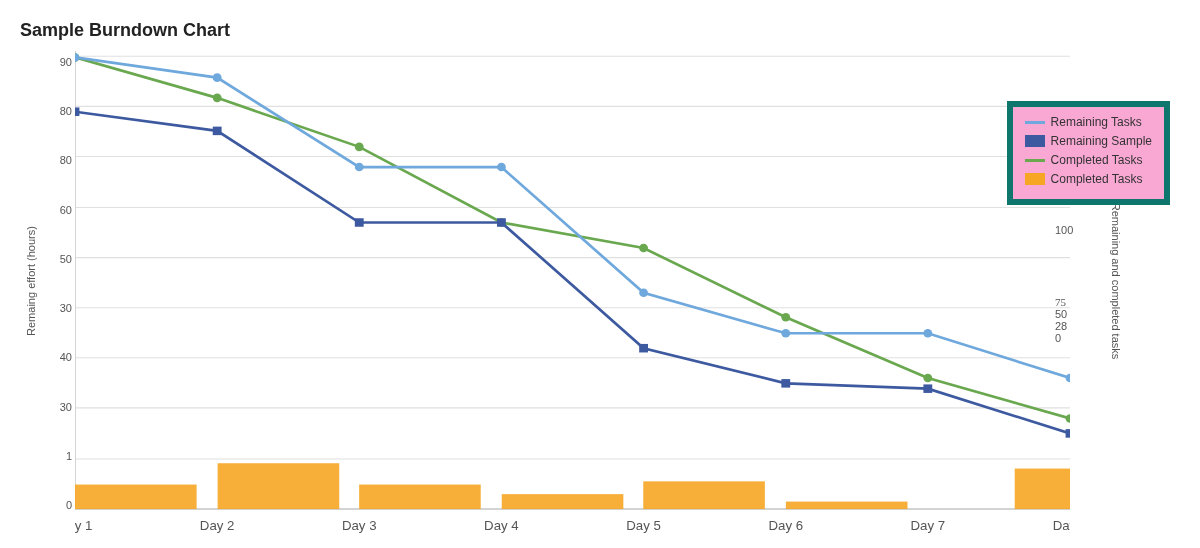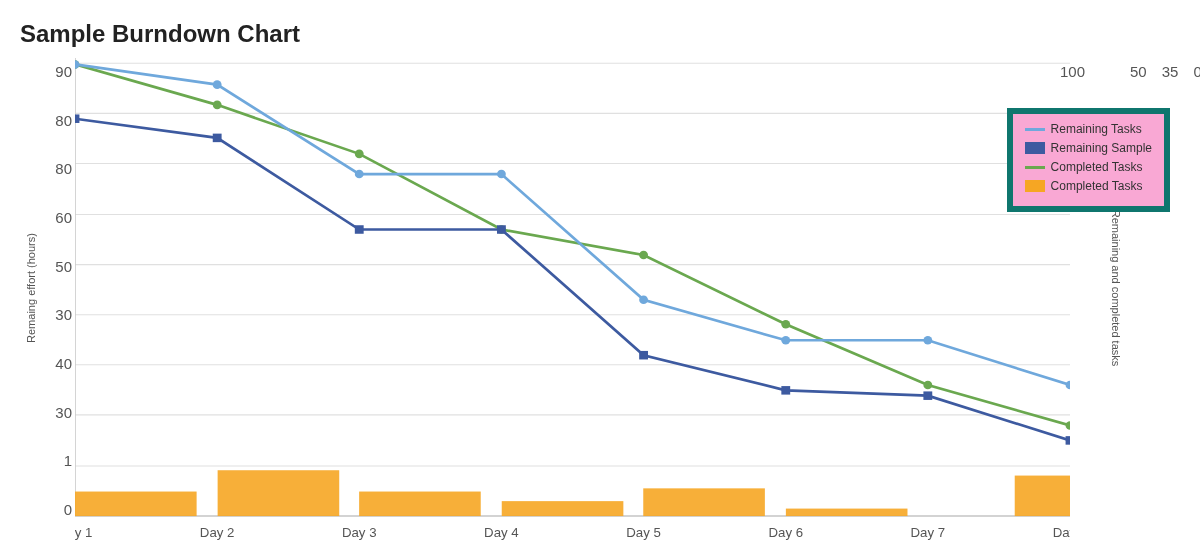--- a/index.html
+++ b/index.html
@@ -12,29 +12,28 @@
       height: 548px;
       overflow: hidden;
     }
     .chart-container {
       position: relative;
       width: 1200px;
       height: 548px;
       padding: 20px 20px 10px 20px;
     }
     .chart-title {
-      font-size: 24px;
+      font-size: 18px;
       font-weight: bold;
       margin-bottom: 10px;
       color: #222;
     }
     .axis-tick {
-      font-size: 15px;
+      font-size: 11px;
       color: #555;
-      margin-left: 15px;
     }
     .legend-item {
       display: flex;
       align-items: center;
       margin-bottom: 5px;
     }
   </style>
 </head>
 <body>
 
@@ -121,25 +120,25 @@
         <text x="128.6" y="450" text-anchor="middle" font-size="12" fill="#555">Day 2</text>
         <text x="257.1" y="450" text-anchor="middle" font-size="12" fill="#555">Day 3</text>
         <text x="385.7" y="450" text-anchor="middle" font-size="12" fill="#555">Day 4</text>
         <text x="514.3" y="450" text-anchor="middle" font-size="12" fill="#555">Day 5</text>
         <text x="642.9" y="450" text-anchor="middle" font-size="12" fill="#555">Day 6</text>
         <text x="771.4" y="450" text-anchor="middle" font-size="12" fill="#555">Day 7</text>
         <text x="900" y="450" text-anchor="middle" font-size="12" fill="#555">Day 8</text>
       </svg>
     </div>
 
-    <div style="position:absolute; right:105px; top:5px; bottom:30px; width:30px; display:flex; flex-direction:row; justify-content:flex-start; align-items:flex-start;">
+    <div style="position:absolute; right:95px; top:5px; bottom:30px; width:30px; display:flex; flex-direction:column; justify-content:center; align-items:flex-start;">
       <span class="axis-tick">100</span>
       <span class="axis-tick" style="margin-top:60px;font-family:Liberation Serif, serif;">75</span>
       <span class="axis-tick">50</span>
-      <span class="axis-tick">35</span>
+      <span class="axis-tick">28</span>
       <span class="axis-tick">0</span>
     </div>
 
     <div style="position:absolute; right:55px; top:0; bottom:30px; width:18px; display:flex; align-items:center; justify-content:center;">
       <span style="font-size:11px; color:#555; white-space:nowrap; transform:rotate(90deg); transform-origin:center center; display:block; width:260px; text-align:center; position:absolute;">Remaining and completed tasks</span>
     </div>
 
     <div style="position:absolute; right:10px; top:50px; background:#f9a8d4; border:6px solid #0f766e; padding:8px 12px; min-width:160px;">
       <div class="legend-item">
         <div style="width:20px; height:3px; background:#6fa8dc; margin-right:6px; margin-top:1px;"></div>

